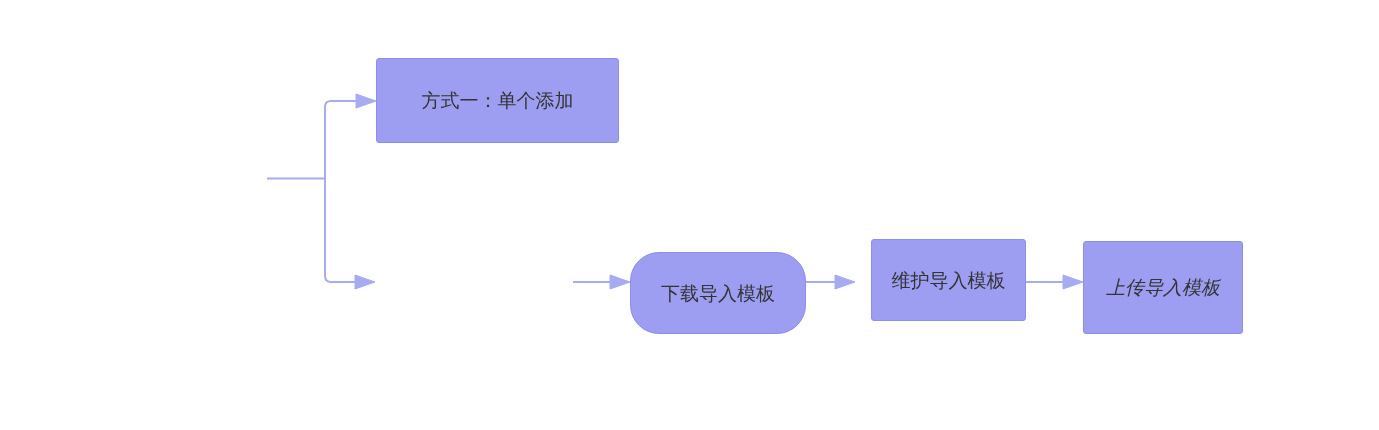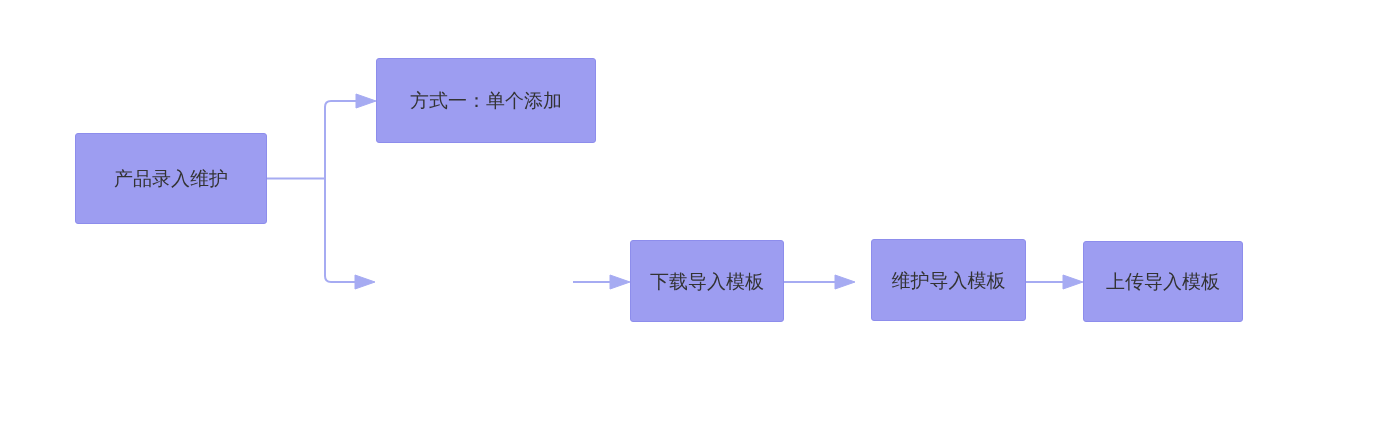--- a/index.html
+++ b/index.html
@@ -67,24 +67,23 @@
     <path class="edge-line" d="M573,282 H610"></path>
     <polygon class="edge-arrowhead" points="610,275 630,282 610,289"></polygon>
 
     <path class="edge-line" d="M784,282 H835"></path>
     <polygon class="edge-arrowhead" points="835,275 855,282 835,289"></polygon>
 
     <path class="edge-line" d="M1010,282 H1063"></path>
     <polygon class="edge-arrowhead" points="1063,275 1083,282 1063,289"></polygon>
   </svg>
 
-  <div class="node" style="left:75px;  top:133px; width:192px; height:91px;">产品录入维护</div>
 
-  <div class="node" style="left:376px; top:58px;  width:220px; height:85px;">方式一：单个添加</div>
+  <div class="node" style="left:376px; top:58px;  width:243px; height:85px;">方式一：单个添加</div>
 
 
-  <div class="node" style="left:630px; top:240px; width:154px; height:82px;">下载导入模板</div>
+  <div class="node" style="left:630px; top:252px; width:176px; height:82px;border-radius:29px;">下载导入模板</div>
 
   <div class="node" style="left:855px; top:239px; width:155px; height:82px;margin-left:16px;">维护导入模板</div>
 
-  <div class="node" style="left:1083px; top:241px; width:160px; height:81px;">上传导入模板</div>
+  <div class="node" style="left:1083px; top:241px; width:160px; height:93px;font-style:italic;">上传导入模板</div>
 
 </div>
 
 </body></html>

